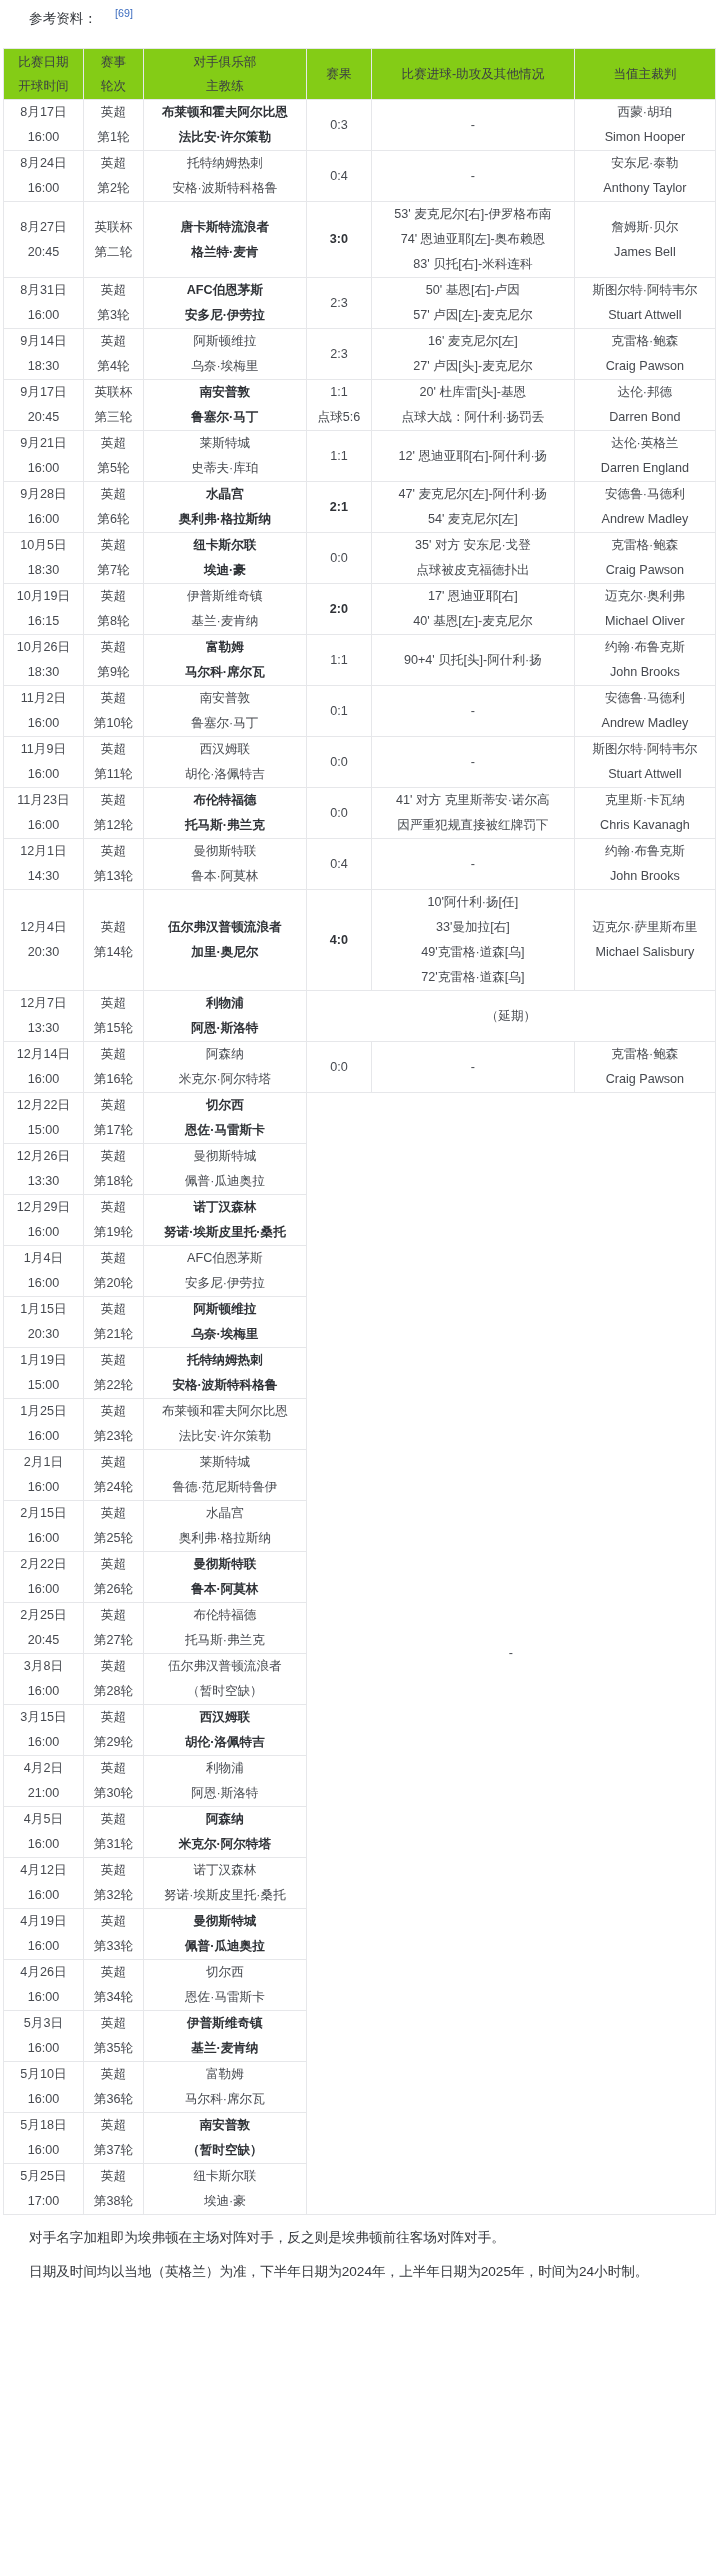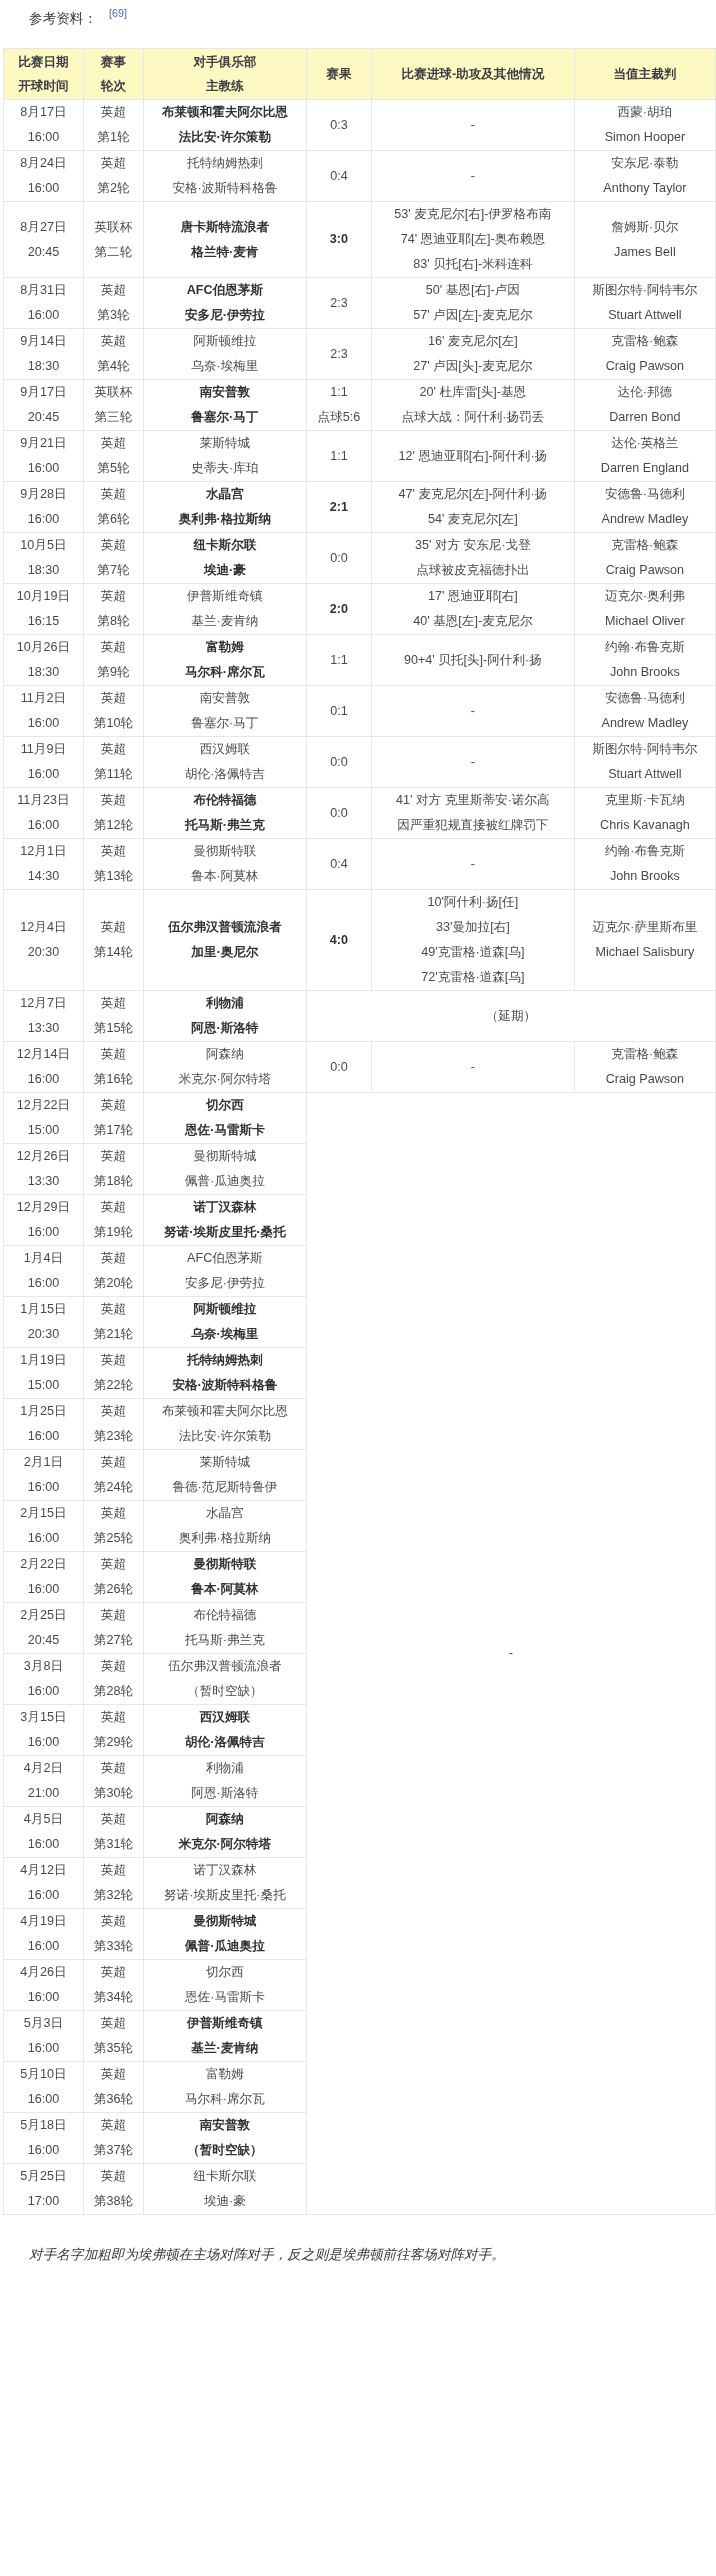--- a/index.html
+++ b/index.html
@@ -10,45 +10,45 @@
   }
   .page { padding:7.8px 0 9.7px 1.9px; }
 
   
   .lead p {
     font-size:13.6px; line-height:21.3px; margin:0 0 13.6px 0;
     text-indent:2em; color:#35383d;
   }
   sup.ref {
     font-size:10.7px; color:#3d6dbf; vertical-align:super; line-height:0;
-    margin-left:12px; cursor:pointer;
+    margin-left:18px; cursor:pointer;
   }
 
   
   table.sched {
     border-collapse:collapse; table-layout:fixed;
     width:711px; margin:19.4px 0 0 1px;
   }
   table.sched th, table.sched td {
     border:1px solid #e6e7ea; padding:0 1.9px;
     text-align:center; vertical-align:middle;
     font-size:12.6px; font-weight:normal; color:#46494f;
     overflow:hidden;
   }
   table.sched th {
-    background:#fef9c3; font-weight:bold; color:#3b3e43;
+    background:#84cc16; font-weight:normal; color:#3b3e43;
     height:50px;
   }
   .ln { line-height:25px; height:25px; white-space:nowrap; }
   th .ln { line-height:24px; height:24px; }
   .b { font-weight:bold; color:#2f3237; }
   td.pend { color:#46494f; }
 
   
-  .notes { margin-top:26px;font-style:italic; }
+  .notes { margin-top:9px; }
   .notes p {
     font-size:13.6px; line-height:27px; margin:6.8px 0;
     text-indent:2em; color:#35383d;
   }
 </style>
 </head>
 <body>
 
 <div class="page">
 
@@ -838,16 +838,17 @@
           <td>
             <div class="ln">纽卡斯尔联</div>
             <div class="ln">埃迪·豪</div>
           </td>
         </tr>
       </tbody>
   </table>
 
   <div class="notes">
       <p>对手名字加粗即为埃弗顿在主场对阵对手，反之则是埃弗顿前往客场对阵对手。</p>
+      <p>日期及时间均以当地（英格兰）为准，下半年日期为2024年，上半年日期为2025年，时间为24小时制。</p>
     </div>
 
 </div>
 
 
 </body></html>

